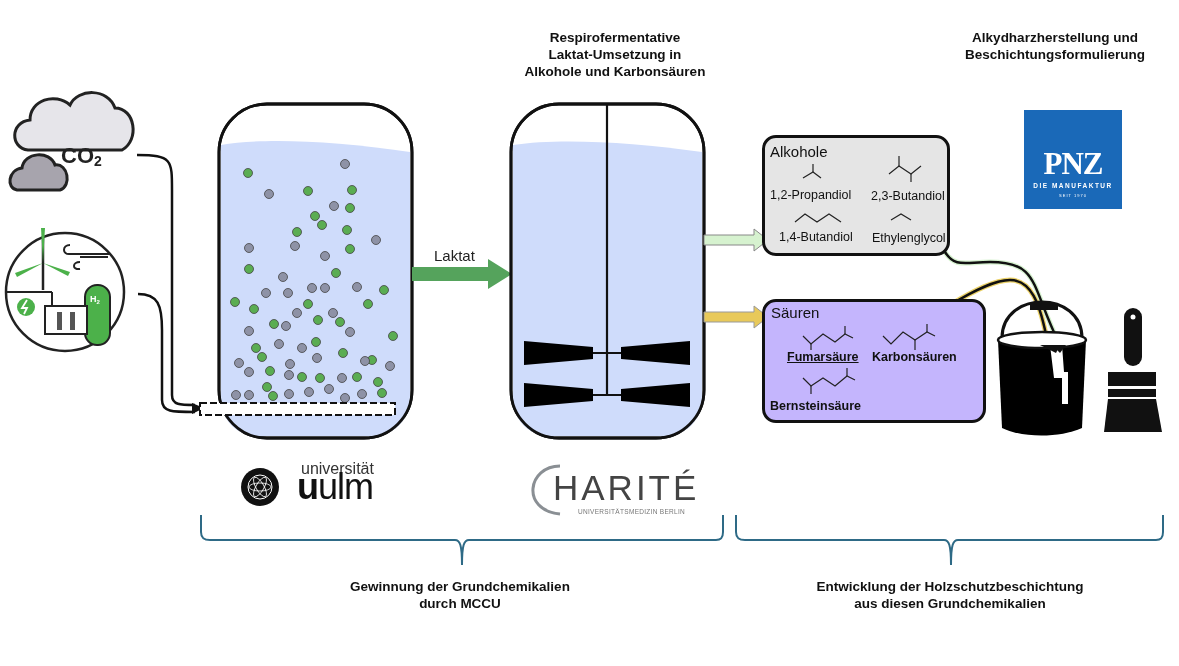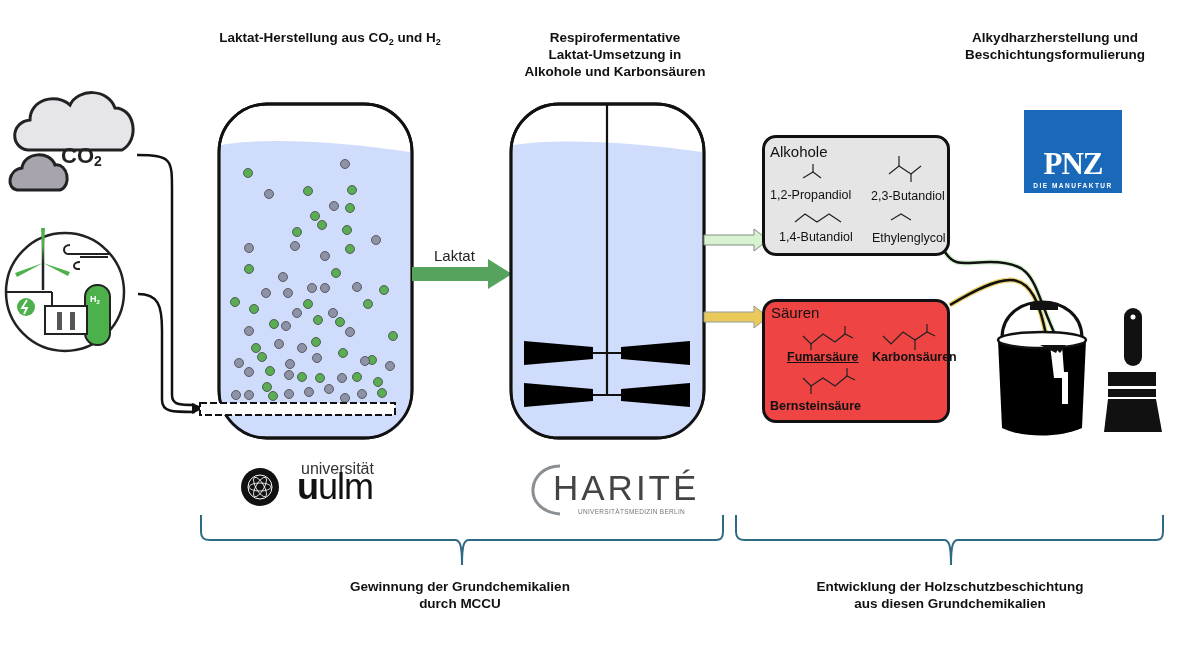--- a/index.html
+++ b/index.html
@@ -3,39 +3,38 @@
 <meta charset="utf-8">
 <style>
   html, body { margin:0; padding:0; background:#ffffff; }
   body { width:1179px; height:666px; position:relative; overflow:hidden; font-family:"Liberation Sans", sans-serif; color:#111; }
   .title { position:absolute; text-align:center; font-weight:bold; font-size:13.5px; line-height:17px; color:#111; }
   .title sub { font-size:9px; vertical-align:-3px; }
   svg.main { position:absolute; left:0; top:0; }
   .label-laktat { position:absolute; left:434px; top:247px; font-size:15px; color:#222; }
   .box { position:absolute; border:3px solid #111; border-radius:14px; box-sizing:border-box; }
   .box-alk { left:762px; top:135px; width:188px; height:121px; background:#e5e5e5; }
-  .box-sae { left:762px; top:299px; width:188px; height:124px; background:#ef4444; }
+  .box-sae { left:762px; top:299px; width:224px; height:124px; background:#c4b5fd; }
   .box-title { position:absolute; font-size:15px; color:#111; }
   .chem { position:absolute; font-size:12.5px; color:#111; white-space:nowrap; }
-  .pnz { position:absolute; left:1024px; top:110px; width:98px; height:83px; background:#1a69b8; color:#fff; text-align:center; }
+  .pnz { position:absolute; left:1024px; top:110px; width:98px; height:99px; background:#1a69b8; color:#fff; text-align:center; }
   .pnz-big { position:absolute; left:0; right:0; top:38px; font-family:"Liberation Serif", serif; font-weight:bold; font-size:31px; line-height:31px; letter-spacing:-1px; }
   .pnz-small { position:absolute; left:0; right:0; top:72px; font-size:6.5px; letter-spacing:1.5px; font-weight:bold; }
   .pnz-tiny { position:absolute; left:0; right:0; top:83px; font-size:4px; letter-spacing:1px; }
   .uulm-small { position:absolute; left:301px; top:460px; font-size:16px; color:#333; }
   .uulm-big { position:absolute; left:297px; top:466px; font-size:36px; color:#111; letter-spacing:-1px; }
   .uulm-big b { font-weight:bold; }
   .charite { position:absolute; left:553px; top:468px; font-size:35px; color:#444; letter-spacing:3px; }
   .charite-sub { position:absolute; left:578px; top:508px; font-size:6.5px; color:#777; letter-spacing:0.3px; }
   .bottom-label { position:absolute; text-align:center; font-weight:bold; font-size:13.5px; line-height:17px; color:#111; }
 </style>
 </head>
 <body>
 
 <div class="title" style="left:180px; top:29px; width:300px;">
-  <div><span>Laktat-Herstellung aus CO</span><sub>2</sub><span> und H</span><sub>2</sub></div>
 </div>
 <div class="title" style="left:490px; top:29px; width:250px;">
   <div>Respirofermentative</div>
   <div>Laktat-Umsetzung in</div>
   <div>Alkohole und Karbonsäuren</div>
 </div>
 <div class="title" style="left:935px; top:29px; width:240px;">
   <div>Alkydharzherstellung und</div>
   <div>Beschichtungsformulierung</div>
 </div>

